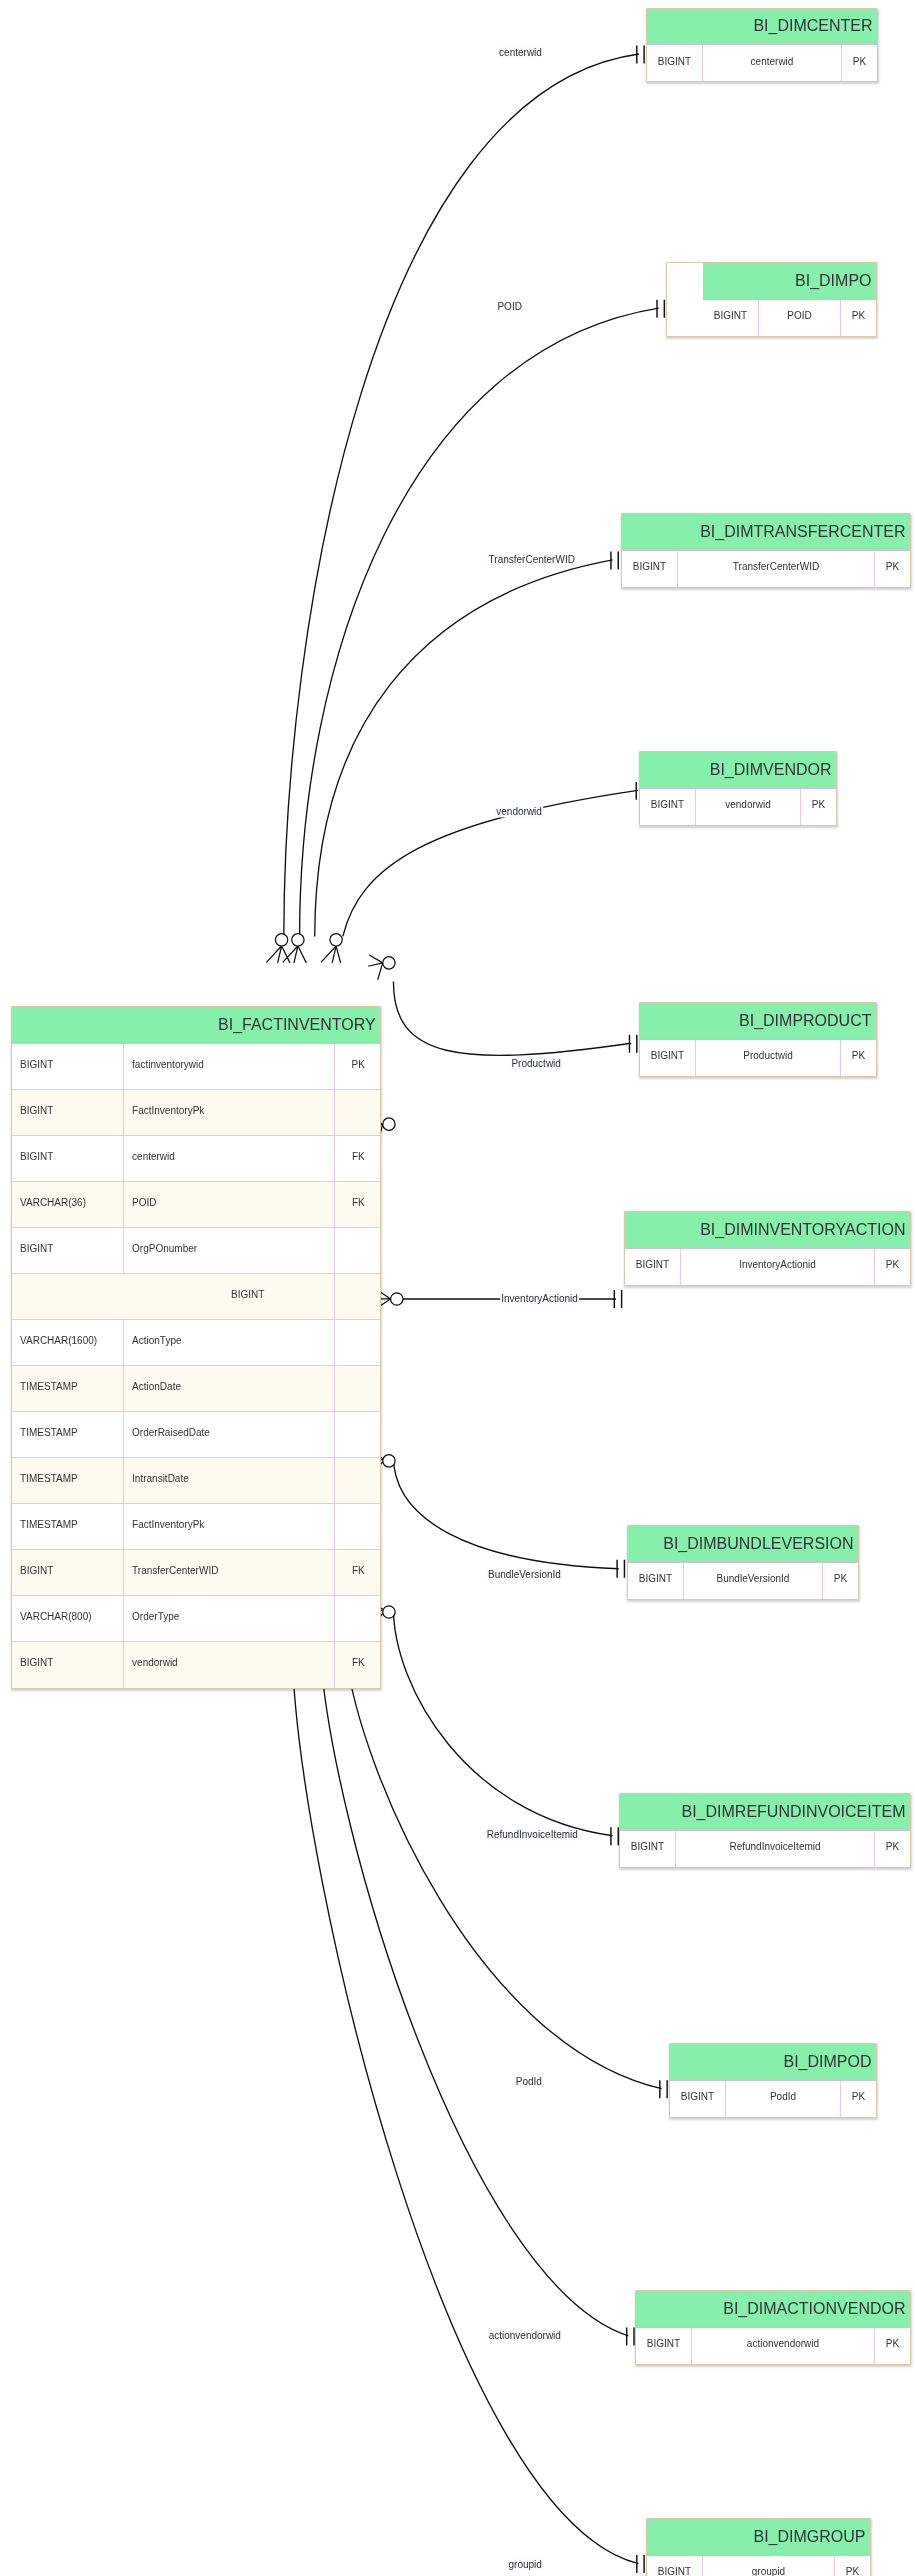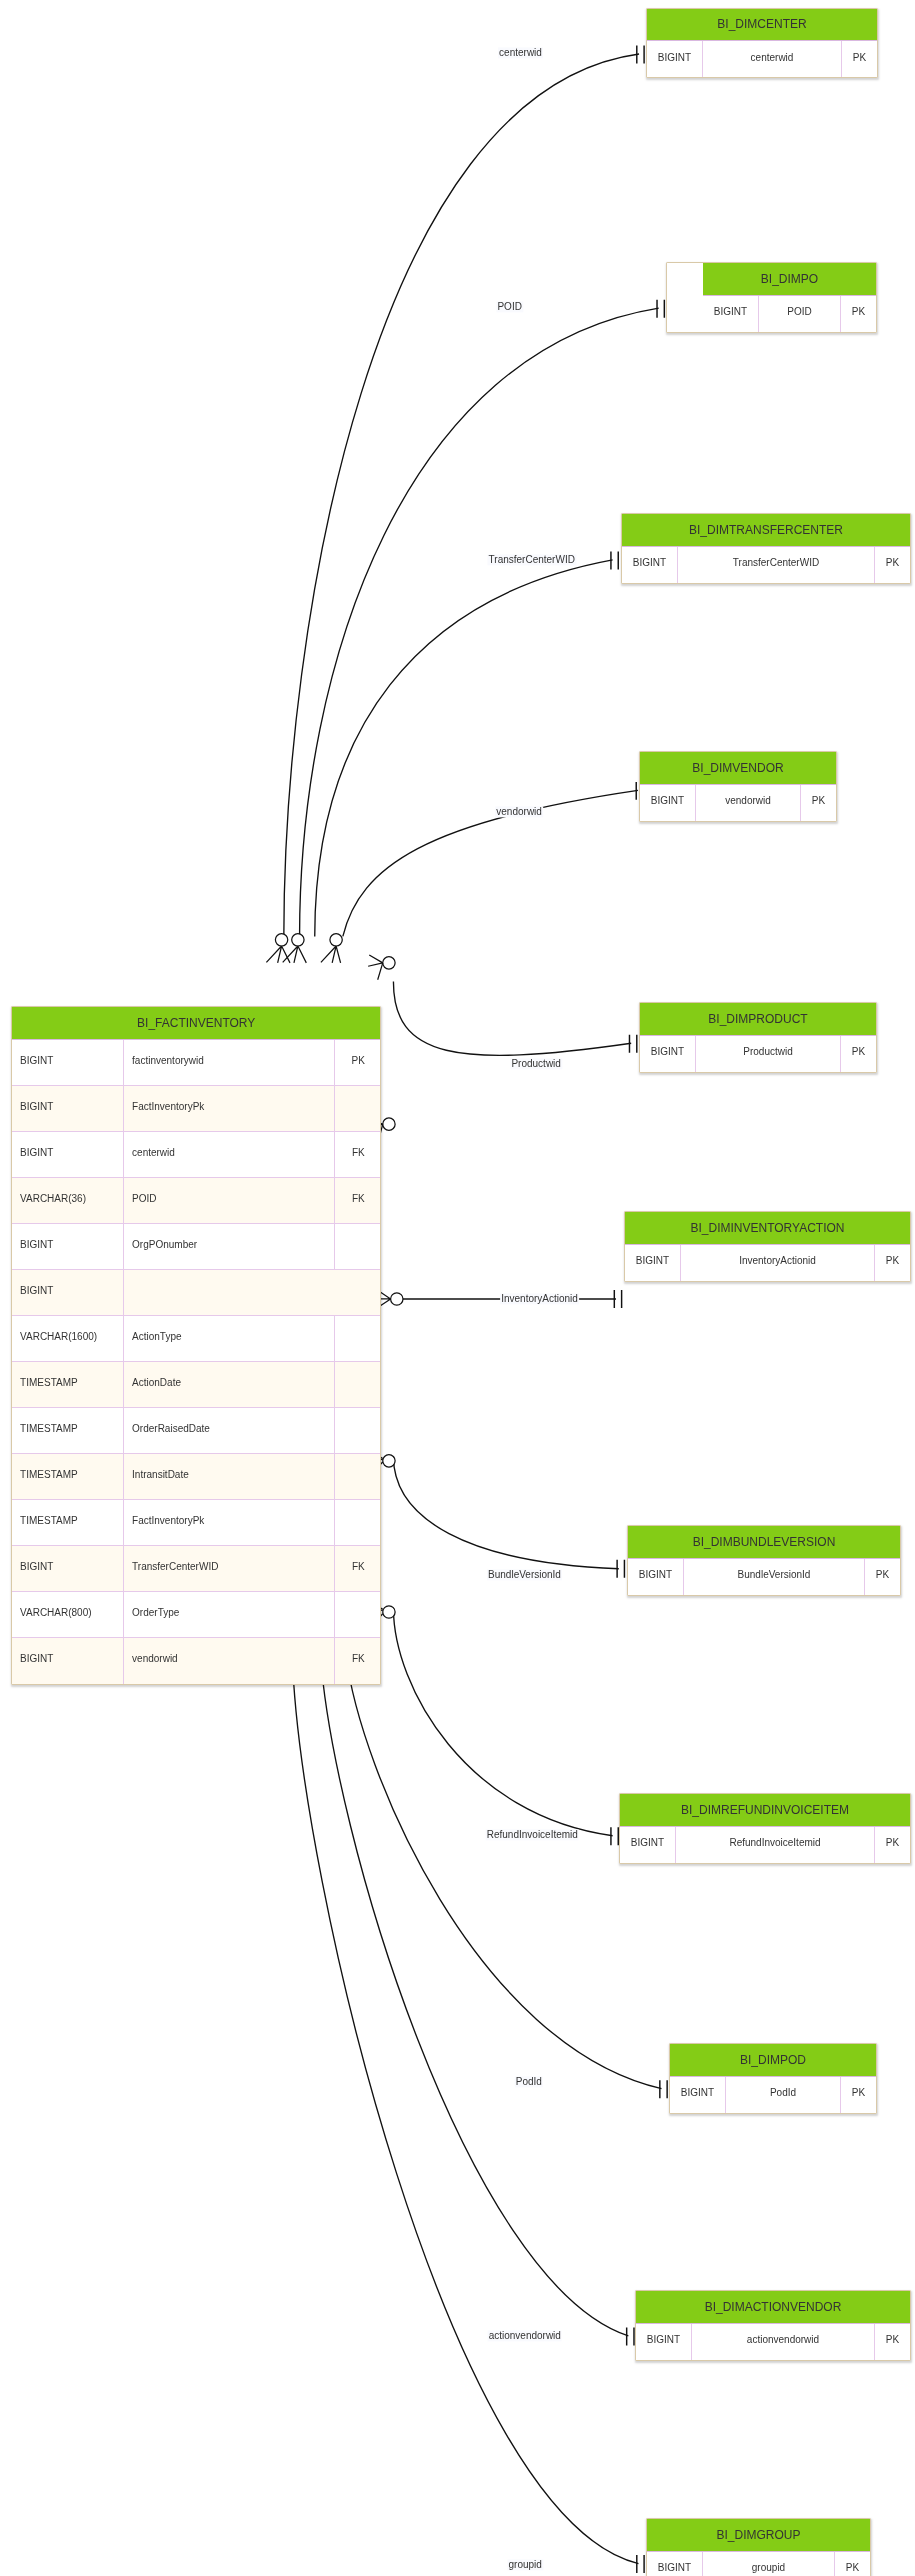--- a/index.html
+++ b/index.html
@@ -30,33 +30,34 @@
   .entity {
     position: absolute;
     box-sizing: border-box;
     background: #ffffff;
     border: 0.6px solid #d9c9a8;
     border-radius: 1.1px;
     box-shadow: 0.6px 1.1px 2.2px rgba(0,0,0,0.18);
     overflow: hidden;
   }
   .entity-title {
-    background: #84cc16;
+    background: #86efac;
     color: #333333;
-    text-align: center;
-    font-size: 12px;
+    text-align: right;
+    font-size: 16px;
     line-height: 1;
     padding: 9.6px 4.5px 10px 4.5px;
     border-bottom: 0.6px solid #d9b8e0;
     white-space: nowrap;
   }
   .attr-row {
     display: flex;
     border-bottom: 0.6px solid #e6c9ea;
     box-sizing: border-box;
+    justify-content: flex-end;
   }
   .attr-row:last-child { border-bottom: none; }
   .attr-row.alt { background: #fffaf0; }
   .attr-cell {
     font-size: 10px;
     color: #333333;
     padding: 8.4px 6.7px 8.4px 7.9px;
     box-sizing: border-box;
     white-space: nowrap;
     overflow: hidden;
@@ -326,21 +327,21 @@
 
   <div class="entity dim" style="left:624px; top:1211px; width:287px;">
     <div class="entity-title">BI_DIMINVENTORYACTION</div>
     <div class="attr-row">
       <div class="attr-cell attr-type">BIGINT</div>
       <div class="attr-cell attr-name">InventoryActionid</div>
       <div class="attr-cell attr-key">PK</div>
     </div>
   </div>
 
-  <div class="entity dim" style="left:627px; top:1525px; width:274px;">
+  <div class="entity dim" style="left:627px; top:1525px; width:232px;">
     <div class="entity-title">BI_DIMBUNDLEVERSION</div>
     <div class="attr-row">
       <div class="attr-cell attr-type">BIGINT</div>
       <div class="attr-cell attr-name">BundleVersionId</div>
       <div class="attr-cell attr-key">PK</div>
     </div>
   </div>
 
   <div class="entity dim" style="left:619px; top:1793px; width:292px;">
     <div class="entity-title">BI_DIMREFUNDINVOICEITEM</div>

